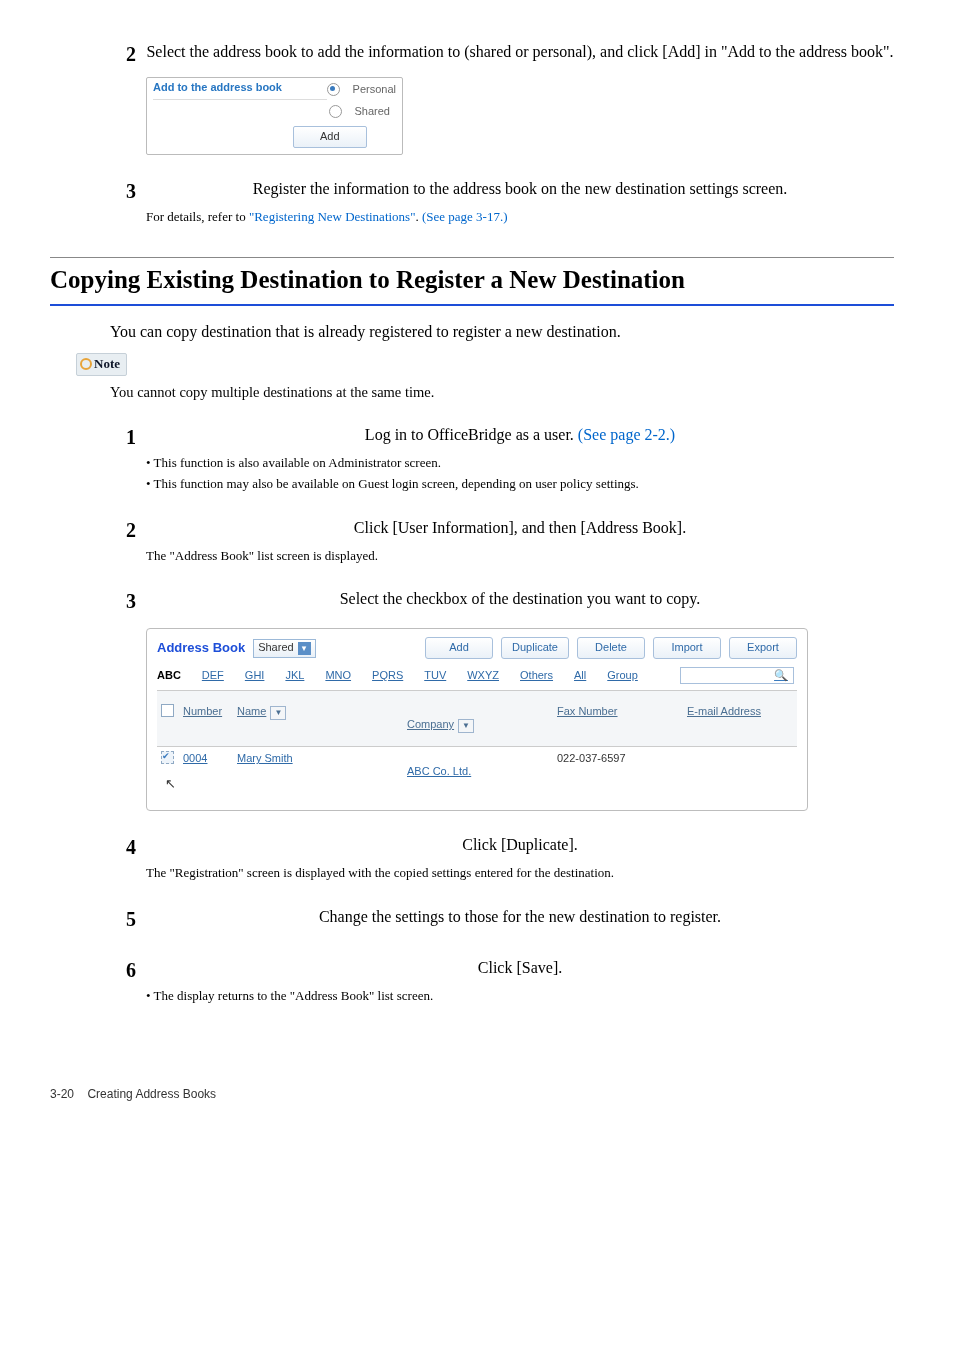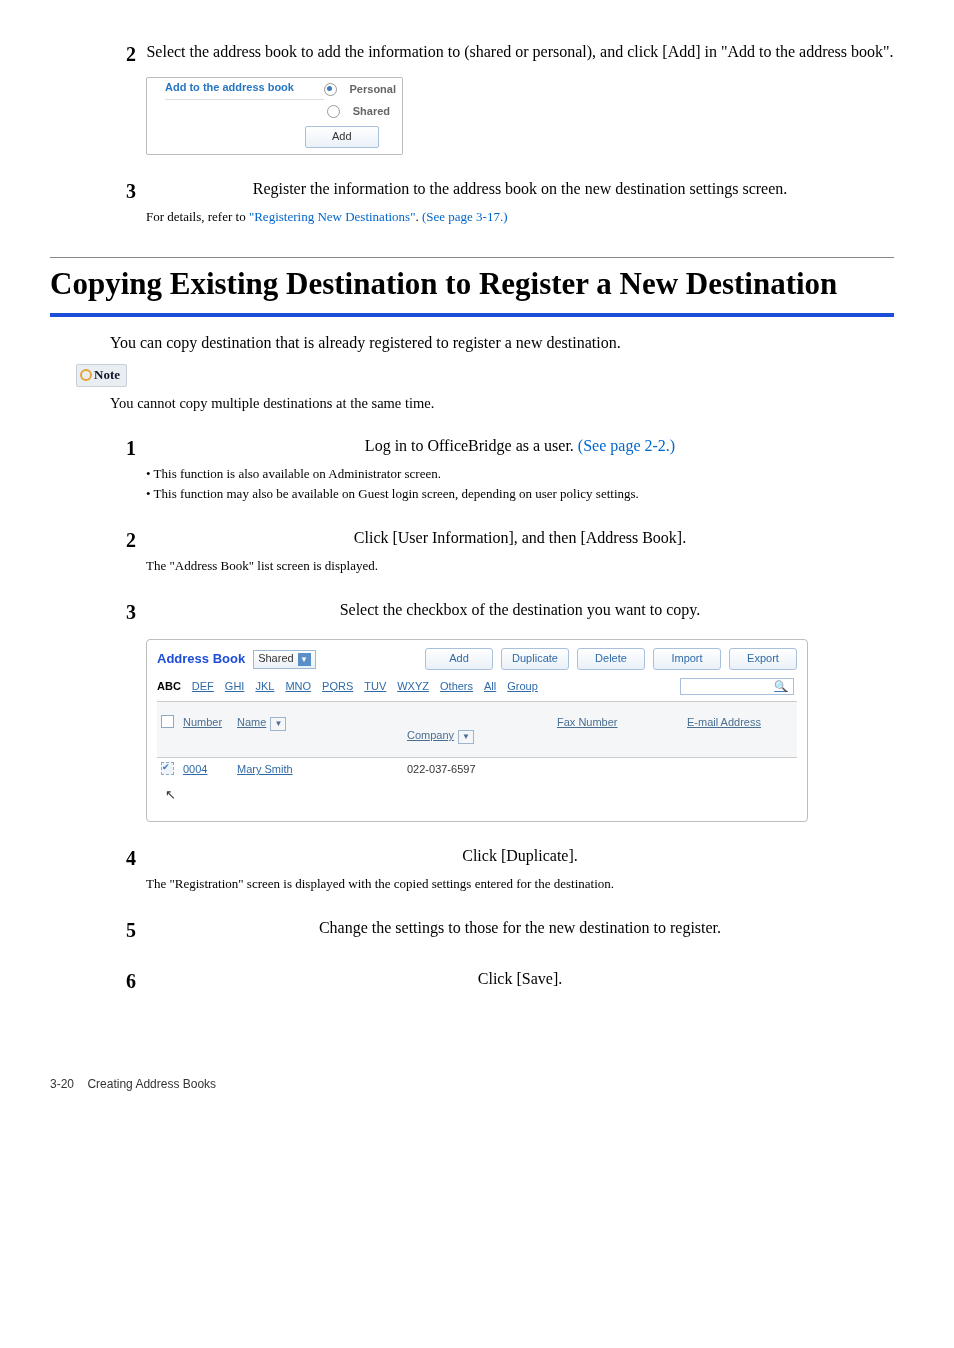--- a/index.html
+++ b/index.html
@@ -24,23 +24,23 @@
     text-align: right;
     padding-right: 10px;
   }
   .step-body { flex: 1; font-size: 16px; text-align: center; }
   .step-sub { font-size: 13px; margin-left: 36px; margin-top: 2px; }
   .step-sub .bullet::before { content: "• "; }
   .linklike { color: #0066cc; }
   h1.section-title {
     font-family: "Century Schoolbook", serif;
     font-weight: bold;
-    font-size: 31px;
+    font-size: 25px;
     margin: 30px 0 0 -60px;
-    border-bottom: 4px solid #1d4ed8;
+    border-bottom: 2px solid #1d4ed8;
     border-top: 1px solid #888;
     padding: 4px 0 6px 0;
   }
   .section-intro { margin: 14px 0 10px 0; font-size: 16px; }
   .note-label {
     display: inline-block;
     background: #e8eef2;
     border: 1px solid #c6d0d8;
     border-radius: 2px;
     padding: 1px 6px 1px 3px;
@@ -56,23 +56,23 @@
     border: 1px solid #bbb;
     border-radius: 2px;
     width: 255px;
     font-family: Tahoma, Arial, sans-serif;
     font-size: 11px;
     color: #333;
     margin: 8px 0 8px 36px;
     background: #fff;
     padding-bottom: 4px;
   }
-  .mini-panel .row { display: flex; align-items: center; padding: 2px 6px; margin-left: 12px; }
+  .mini-panel .row { display: flex; align-items: center; padding: 2px 6px; }
   .mini-panel .hdr { color: #2776c2; font-weight: bold; flex: 1; border-bottom: 1px solid #ddd; padding-bottom:3px;}
-  .mini-panel .opt { color: #666; flex-shrink: 0; display:flex; align-items:center; gap:13px;font-weight:bold;}
+  .mini-panel .opt { color: #666; flex-shrink: 0; display:flex; align-items:center; gap:13px;}
   .radio-dot { width:11px; height:11px; border:1px solid #999; border-radius:50%; display:inline-block; position:relative; background:#fff;}
   .radio-dot.checked::after{content:""; width:5px; height:5px; background:#3a7bbf; border-radius:50%; position:absolute; top:2px; left:2px;}
   .mini-btn {
     border: 1px solid #a8c0dc;
     background: linear-gradient(#fff,#eaf1f8);
     padding: 2px 26px;
     font-size: 11px;
     border-radius: 2px;
     margin-left: 140px;
     margin-top:2px;
@@ -97,21 +97,21 @@
     padding:0 4px; font-size:11px; display:inline-flex; align-items:center; gap:4px;
     height:17px;
   }
   .ab-select .dd { background:#5b8fc7; color:#fff; width:13px; height:13px; display:inline-flex; align-items:center; justify-content:center; font-size:9px;}
   .ab-spacer { flex:1; }
   .ab-btn {
     border:1px solid #a8c0dc; background:linear-gradient(#fff,#eaf1f8);
     padding:2px 0; font-size:11px; border-radius:3px; color:#2f6aa8;
     width:66px; text-align:center;
   }
-  .ab-alpha { margin-top:8px; display:flex; gap:8px; align-items:center;}
+  .ab-alpha { margin-top:8px; display:flex; gap:18px; align-items:center;}
   .ab-alpha span { color:#2f6aa8; text-decoration:underline; font-size:11px; margin-right:3px;}
   .ab-alpha span.active { color:#000; text-decoration:none; font-weight:bold;}
   .ab-search { margin-left:auto; border:1px solid #a8c0dc; width:110px; height:15px; display:flex; align-items:center; justify-content:flex-end; padding-right:2px;}
   .ab-search .mag { color:#3a7bbf; font-weight:bold; font-size:11px;}
   .ab-cols { display:flex; border-top:1px solid #ccc; border-bottom:1px solid #ccc; background:#f4f6f8; margin-top:6px; padding:13px 4px; color:#4b6f92; font-size:11px;text-decoration:underline;}
   .sortbox{ border:1px solid #9fb5ce; width:14px; height:12px; margin-left:4px; display:inline-flex; align-items:center; justify-content:center; font-size:8px; color:#4b6f92;}
   .ab-row { display:flex; padding:4px 4px; font-size:11px; }
   .c-chk{width:22px;} .c-num{width:54px;} .c-name{width:170px;} .c-comp{width:150px;margin-top:13px;} .c-fax{width:130px;} .c-mail{flex:1;}
   .ab-row .ulink{ color:#2f6aa8; text-decoration:underline;}
   .chkbox{ width:11px; height:11px; border:1px solid #8fa9c4; display:inline-block; background:#fff;}
@@ -231,20 +231,21 @@
       <div class="c-num">Number</div>
       <div class="c-name"><span>Name</span><span class="sortbox">▼</span></div>
       <div class="c-comp"><span>Company</span><span class="sortbox">▼</span></div>
       <div class="c-fax">Fax Number</div>
       <div class="c-mail">E-mail Address</div>
     </div>
     <div class="ab-row">
       <div class="c-chk"><span class="chkbox checked dashed"></span><span class="cursor-arrow">↖</span></div>
       <div class="c-num"><span class="ulink">0004</span></div>
       <div class="c-name"><span class="ulink">Mary Smith</span></div>
+      <div class="c-comp"><span class="ulink">ABC Co. Ltd.</span></div>
       <div class="c-fax">022-037-6597</div>
       <div class="c-mail"></div>
     </div>
   </div>
 </div>
 
 <div class="step-block">
   <div class="step-line">
     <div class="step-num">4</div>
     <div class="step-body">Click [Duplicate].</div>
@@ -257,17 +258,18 @@
     <div class="step-num">5</div>
     <div class="step-body">Change the settings to those for the new destination to register.</div>
   </div>
 </div>
 
 <div class="step-block">
   <div class="step-line">
     <div class="step-num">6</div>
     <div class="step-body">Click [Save].</div>
   </div>
+  <div class="step-sub"><span class="bullet">The display returns to the "Address Book" list screen.</span></div>
 </div>
 
 <div class="footer">
   <span>3-20</span>&nbsp;&nbsp;&nbsp;&nbsp;<span>Creating Address Books</span>
 </div>
 
 </body></html>

